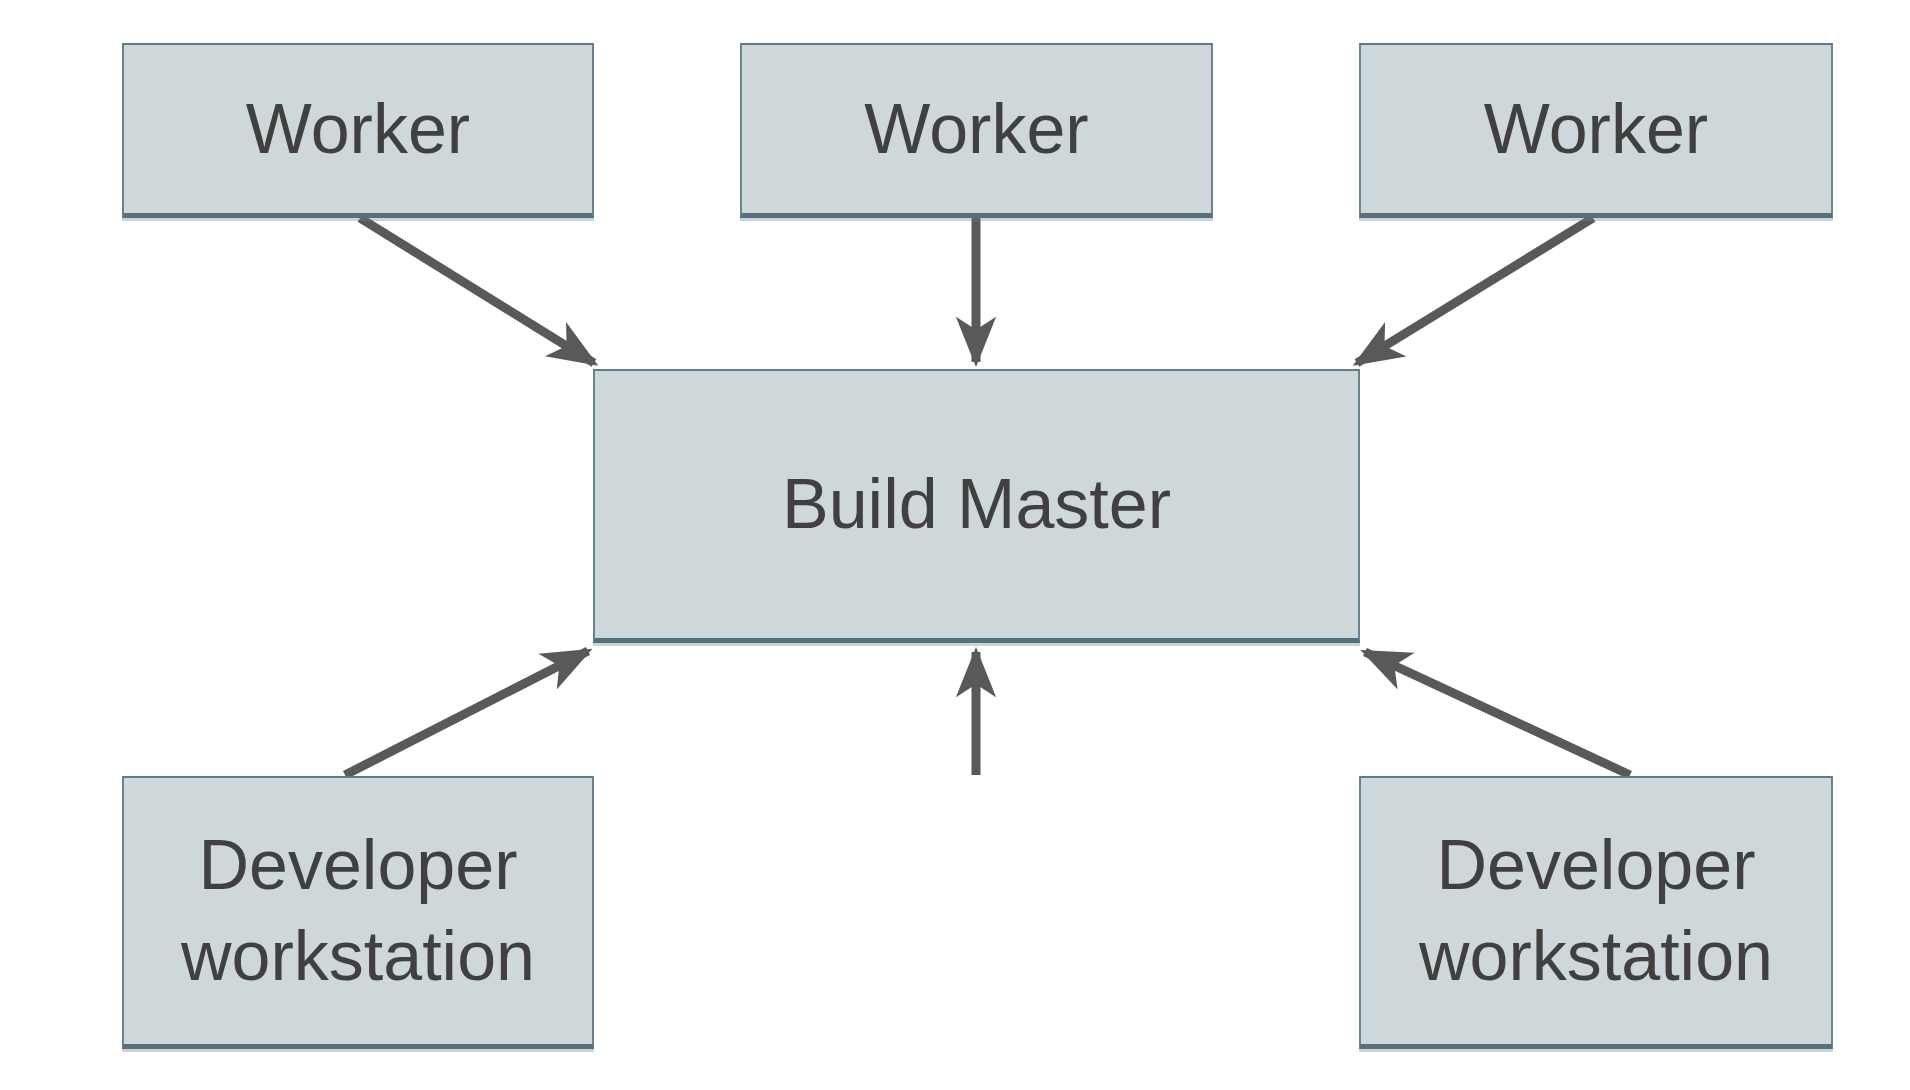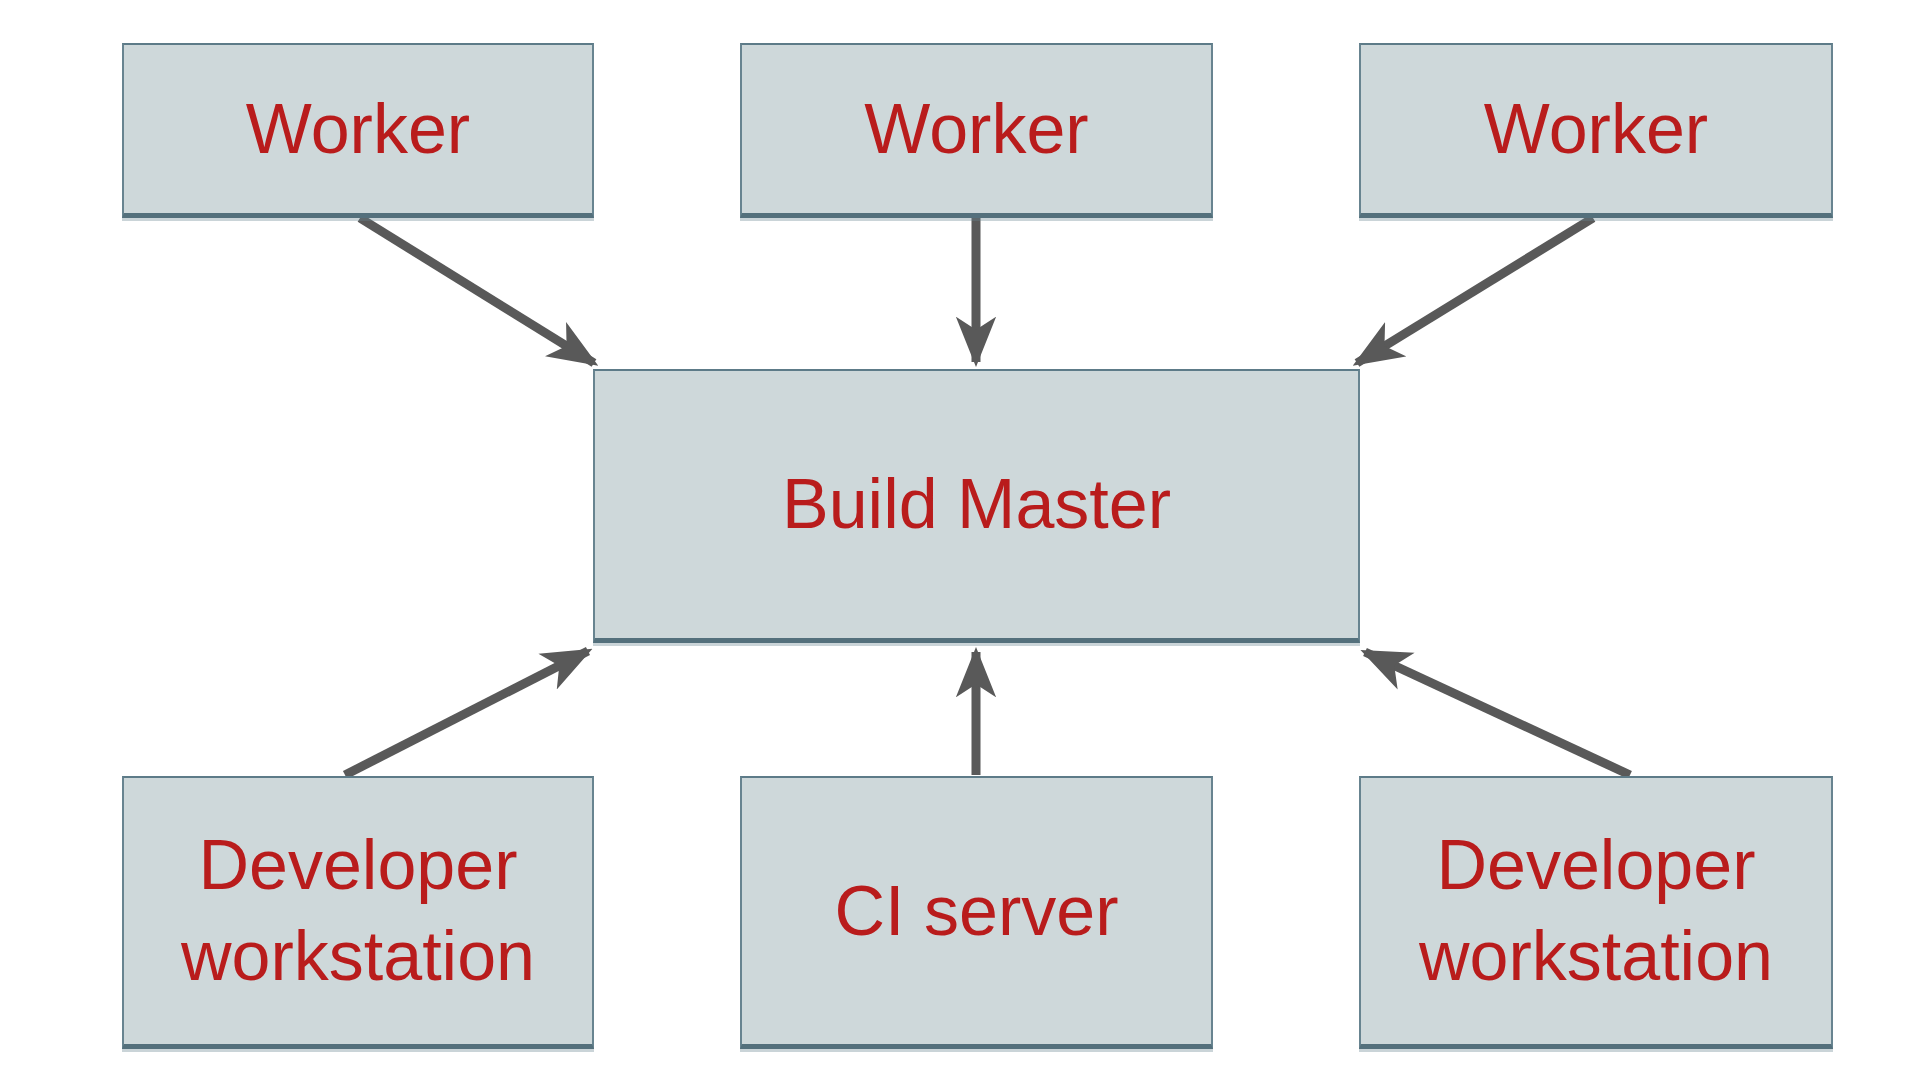--- a/index.html
+++ b/index.html
@@ -34,21 +34,21 @@
     box-sizing: border-box;
     background: #ced8da;
     border: 2px solid #688490;
     border-top-color: #5d7b88;
     border-bottom: 5px solid #54707c;
     box-shadow: 0 3px 0 rgba(104, 132, 144, 0.35);
     display: flex;
     align-items: center;
     justify-content: center;
     text-align: center;
-    color: #b91c1c;
+    color: #404040;
     font-size: 70px;
     line-height: 1.3;
     letter-spacing: 0;
   }
   .node-label {
     display: block;
     padding: 0 10px;
   }
 </style>
 </head>
@@ -84,21 +84,18 @@
   </div>
 
   <div class="node" style="left:593px; top:369px; width:767px; height:274px;text-align:center;">
     <span class="node-label">Build Master</span>
   </div>
 
   <div class="node" style="left:122px; top:776px; width:472px; height:273px;">
     <span class="node-label">Developer workstation</span>
   </div>
 
-  <div class="node" style="left:740px; top:776px; width:473px; height:273px;">
-    <span class="node-label">CI server</span>
-  </div>
 
   <div class="node" style="left:1359px; top:776px; width:474px; height:273px;">
     <span class="node-label">Developer workstation</span>
   </div>
 
 </div>
 
 </body></html>

